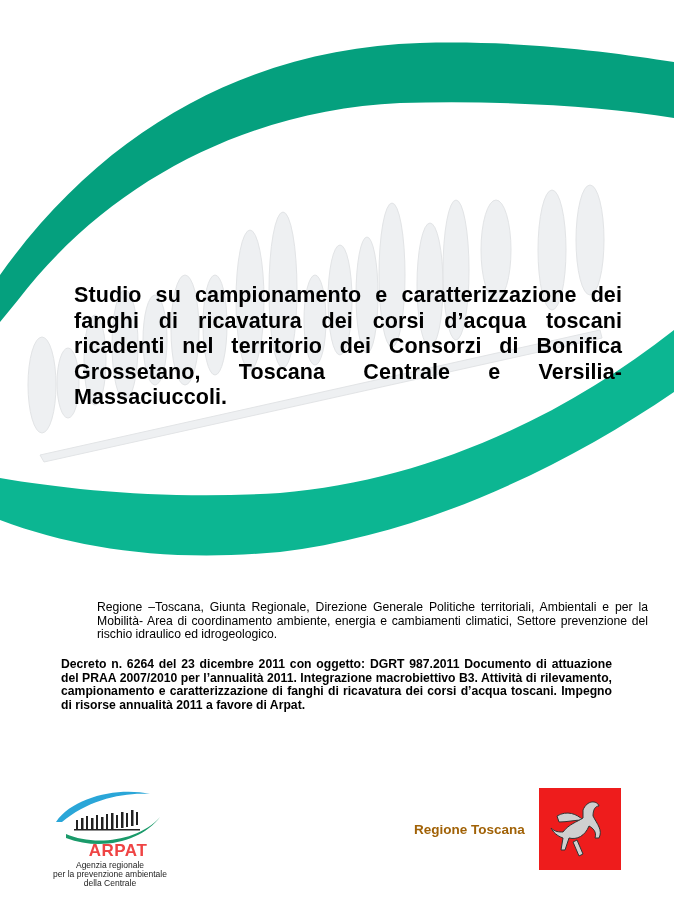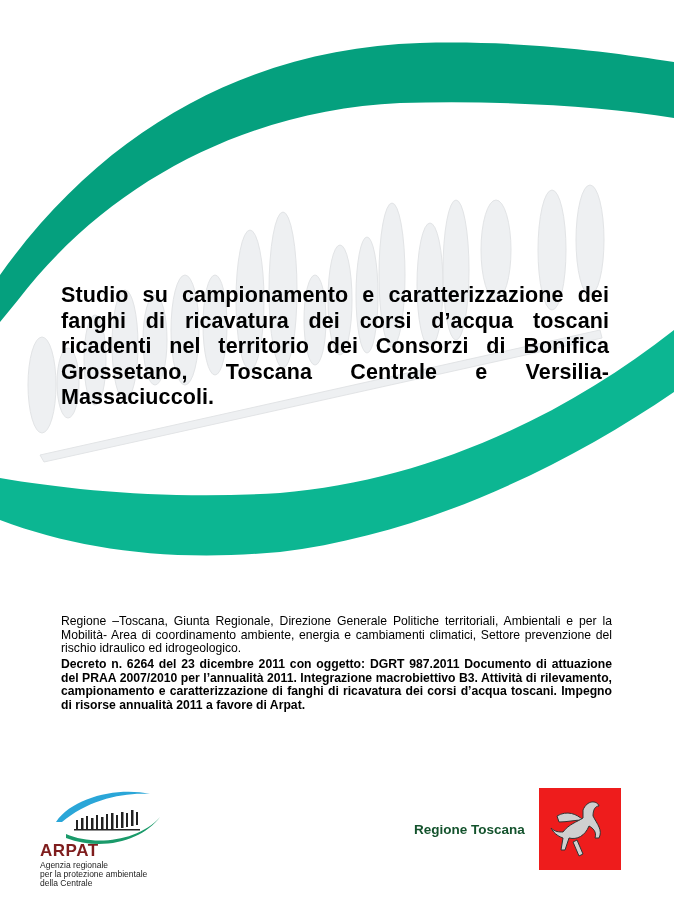--- a/index.html
+++ b/index.html
@@ -1,32 +1,32 @@
 <!DOCTYPE html>
 <html><head>
 <meta charset="utf-8">
 <style>
   html, body { margin:0; padding:0; background:#ffffff; }
   body { width:674px; height:899px; position:relative; overflow:hidden; font-family:"Liberation Sans", sans-serif; color:#000; }
   .bg-svg { position:absolute; left:0; top:0; width:674px; height:899px; }
   .title {
-    position:absolute; left:61px; top:283px; width:548px;
+    position:absolute; left:74px; top:283px; width:548px;
     font-size:21.5px; font-weight:bold; line-height:25.5px;
     text-align:justify; letter-spacing:0.1px;
   }
   .para {
     position:absolute; left:61px; width:551px;
     font-size:12.2px; line-height:13.6px; text-align:justify;
   }
-  .para1 { top:615px; }
+  .para1 { top:601px;margin-left:36px; }
   .para2 { top:658px;font-weight:bold; }
   .arpat-logo { position:absolute; left:48px; top:782px; width:120px; height:112px; }
-  .arpat-name { position:absolute; left:40px; top:841px; width:140px; text-align:left; font-weight:bold; font-size:17px; letter-spacing:0.5px; color:#7f1d1d; }
-  .arpat-sub { position:absolute; left:40px; top:861px; width:140px; font-size:8.5px; line-height:9px; color:#222; }
-  .rt-label { position:absolute; left:414px; top:822px; font-size:13.5px; font-weight:bold; color:#14532d; }
+  .arpat-name { position:absolute; left:48px; top:841px; width:140px; text-align:center; font-weight:bold; font-size:17px; letter-spacing:0.5px; color:#ef4444; }
+  .arpat-sub { position:absolute; left:40px; top:861px; width:140px; text-align:center; font-size:8.5px; line-height:9px; color:#222; }
+  .rt-label { position:absolute; left:414px; top:822px; font-size:13.5px; font-weight:bold; color:#a16207; }
   .rt-flag { position:absolute; left:539px; top:788px; width:82px; height:82px; background:#ee1c1c; }
 </style>
 </head>
 <body>
 
 <svg class="bg-svg" viewBox="0 0 674 899" xmlns="http://www.w3.org/2000/svg">
 
   <g fill="#eef0f2" stroke="#e2e4e6" stroke-width="1">
     <ellipse cx="42" cy="385" rx="14" ry="48"></ellipse>
     <ellipse cx="68" cy="383" rx="11" ry="35"></ellipse>
@@ -77,21 +77,21 @@
     <rect x="73" y="30" width="2.5" height="16"></rect>
     <rect x="78" y="31" width="2" height="14"></rect>
     <rect x="83" y="28" width="2.5" height="16"></rect>
     <rect x="88" y="30" width="2" height="13"></rect>
     <rect x="26" y="47" width="66" height="1.5"></rect>
   </g>
 </svg>
 <div class="arpat-name">ARPAT</div>
 <div class="arpat-sub">
   <div>Agenzia regionale</div>
-  <div>per la protezione ambientale</div>
+  <div>per la prevenzione ambientale</div>
   <div>della Centrale</div>
 </div>
 
 <div class="rt-label">Regione Toscana</div>
 <div class="rt-flag">
   <svg width="82" height="82" viewBox="0 0 82 82" xmlns="http://www.w3.org/2000/svg">
     <g fill="#cfcfcf" stroke="#333" stroke-width="1">
       <path d="M18 28 C 28 22, 38 26, 44 32 C 36 32, 28 34, 20 34 Z"></path>
       <path d="M44 22 C 48 12, 58 12, 60 18 C 56 18, 54 22, 54 28 C 58 36, 64 42, 60 50 L 56 50 C 58 44, 54 40, 50 38 C 46 48, 38 52, 30 50 L 26 62 L 22 62 L 24 50 C 18 48, 14 44, 12 40 C 16 44, 20 44, 24 44 C 30 36, 38 34, 44 30 Z"></path>
       <path d="M38 52 L 44 66 L 40 68 L 34 54 Z"></path>

